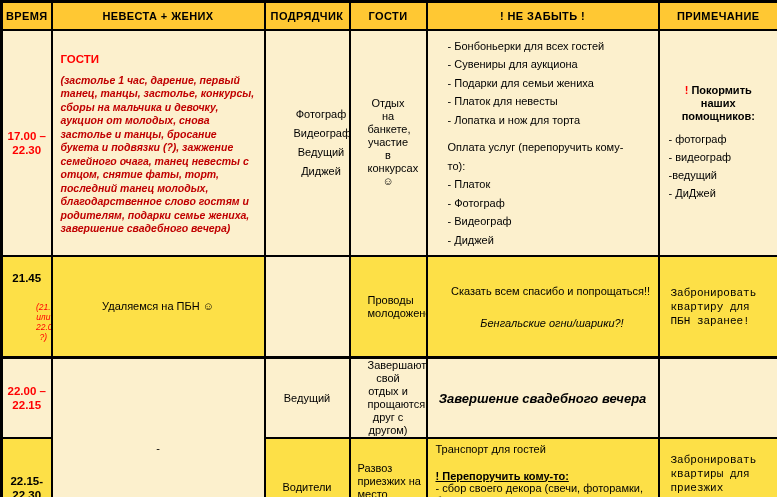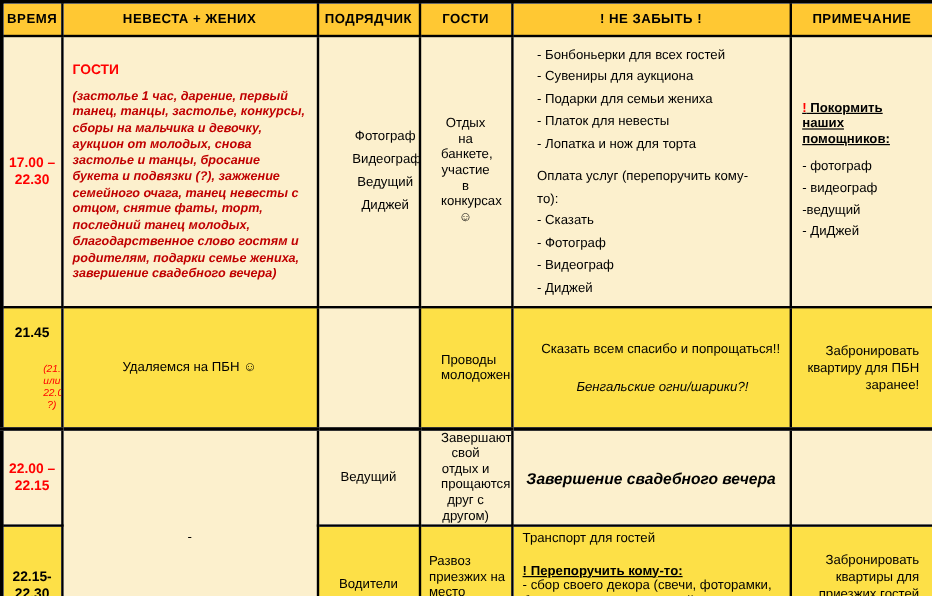--- a/index.html
+++ b/index.html
@@ -28,27 +28,27 @@
   .banket-title{color:var(--accent_red,#ff0000);font-weight:bold;font-size:11.5px;margin-bottom:9px;}
   .banket-desc{color:var(--dark_red,#c00000);font-weight:bold;font-style:italic;font-size:10.5px;line-height:13.5px;}
   .contractor-cell{text-align:center;font-size:11px;}
   .contractor-cell div{line-height:19px;margin-left:28px;}
   .guests-cell{text-align:center;font-size:11px;line-height:13px;padding:0 17px;}
   .guests-left{text-align:left;padding:0 2px 0 7px;}
   .remember1-cell{vertical-align:top;text-align:left;padding:6px 20px;font-size:11px;}
   .remember1-cell .itm{line-height:18.5px;}
   .pay-title{margin-top:9px;}
   .note1-cell{font-size:11px;padding:0 9px;}
-  .note1-title{text-align:left;font-weight:bold;line-height:13px;margin-bottom:7px;text-decoration:underline;}
+  .note1-title{text-align:center;font-weight:bold;line-height:13px;margin-bottom:7px;}
   .note1-items div{line-height:18px;text-align:left;}
   .center-cell{text-align:center;font-size:11px;line-height:13px;}
   .r2-remember{text-align:center;font-size:11px;}
   .r2-remember .l1{margin-bottom:20px;margin-left:16px;}
   .r2-remember .l2{font-style:italic;padding-left:19px;}
-  .note-center{text-align:right;font-size:11px;line-height:14px;padding:0 11px;}
+  .note-center{text-align:left;font-size:11px;line-height:14px;padding:0 11px;font-family:Liberation Mono, monospace;}
   .r3-remember{text-align:center;font-style:italic;font-weight:bold;font-size:13px;}
   .dash-cell{text-align:center;font-size:11px;}
   .r4-remember{vertical-align:top;text-align:left;padding:4px 8px;font-size:11px;line-height:12.5px;}
   .r4-line1{margin-bottom:14px;}
   .r4-heading{font-weight:bold;text-decoration:underline;}
 </style>
 </head>
 <body>
 
 <div class="wrap">
@@ -87,21 +87,21 @@
         <div>Диджей</div>
       </td>
       <td class="guests-cell cream">Отдых на банкете, участие в конкурсах ☺</td>
       <td class="remember1-cell cream">
         <div class="itm">- Бонбоньерки для всех гостей</div>
         <div class="itm">- Сувениры для аукциона</div>
         <div class="itm">- Подарки для семьи жениха</div>
         <div class="itm">- Платок для невесты</div>
         <div class="itm">- Лопатка и нож для торта</div>
         <div class="itm pay-title">Оплата услуг (перепоручить кому-то):</div>
-        <div class="itm">- Сказать</div>
+        <div class="itm">- Платок</div>
         <div class="itm">- Фотограф</div>
         <div class="itm">- Видеограф</div>
         <div class="itm">- Диджей</div>
       </td>
       <td class="note1-cell cream">
         <div class="note1-title"><span class="red-text">!</span><span> Покормить наших помощников:</span></div>
         <div class="note1-items">
           <div>- фотограф</div>
           <div>- видеограф</div>
           <div>-ведущий</div>

